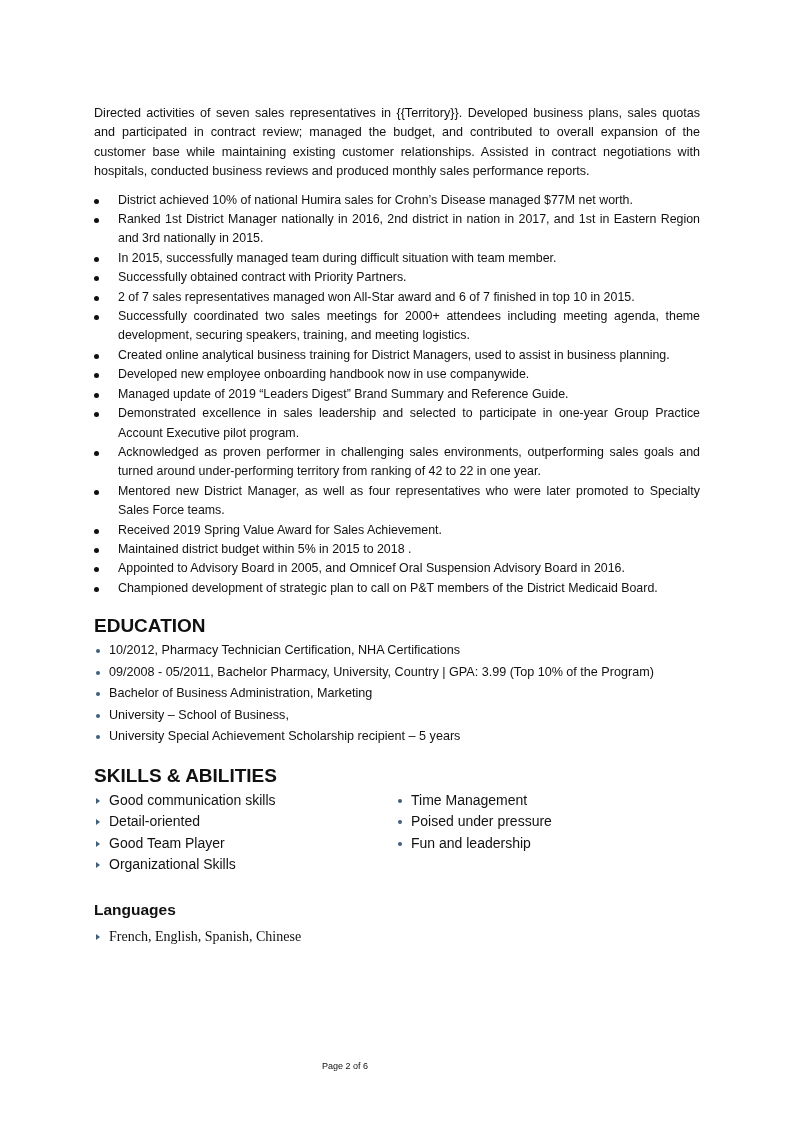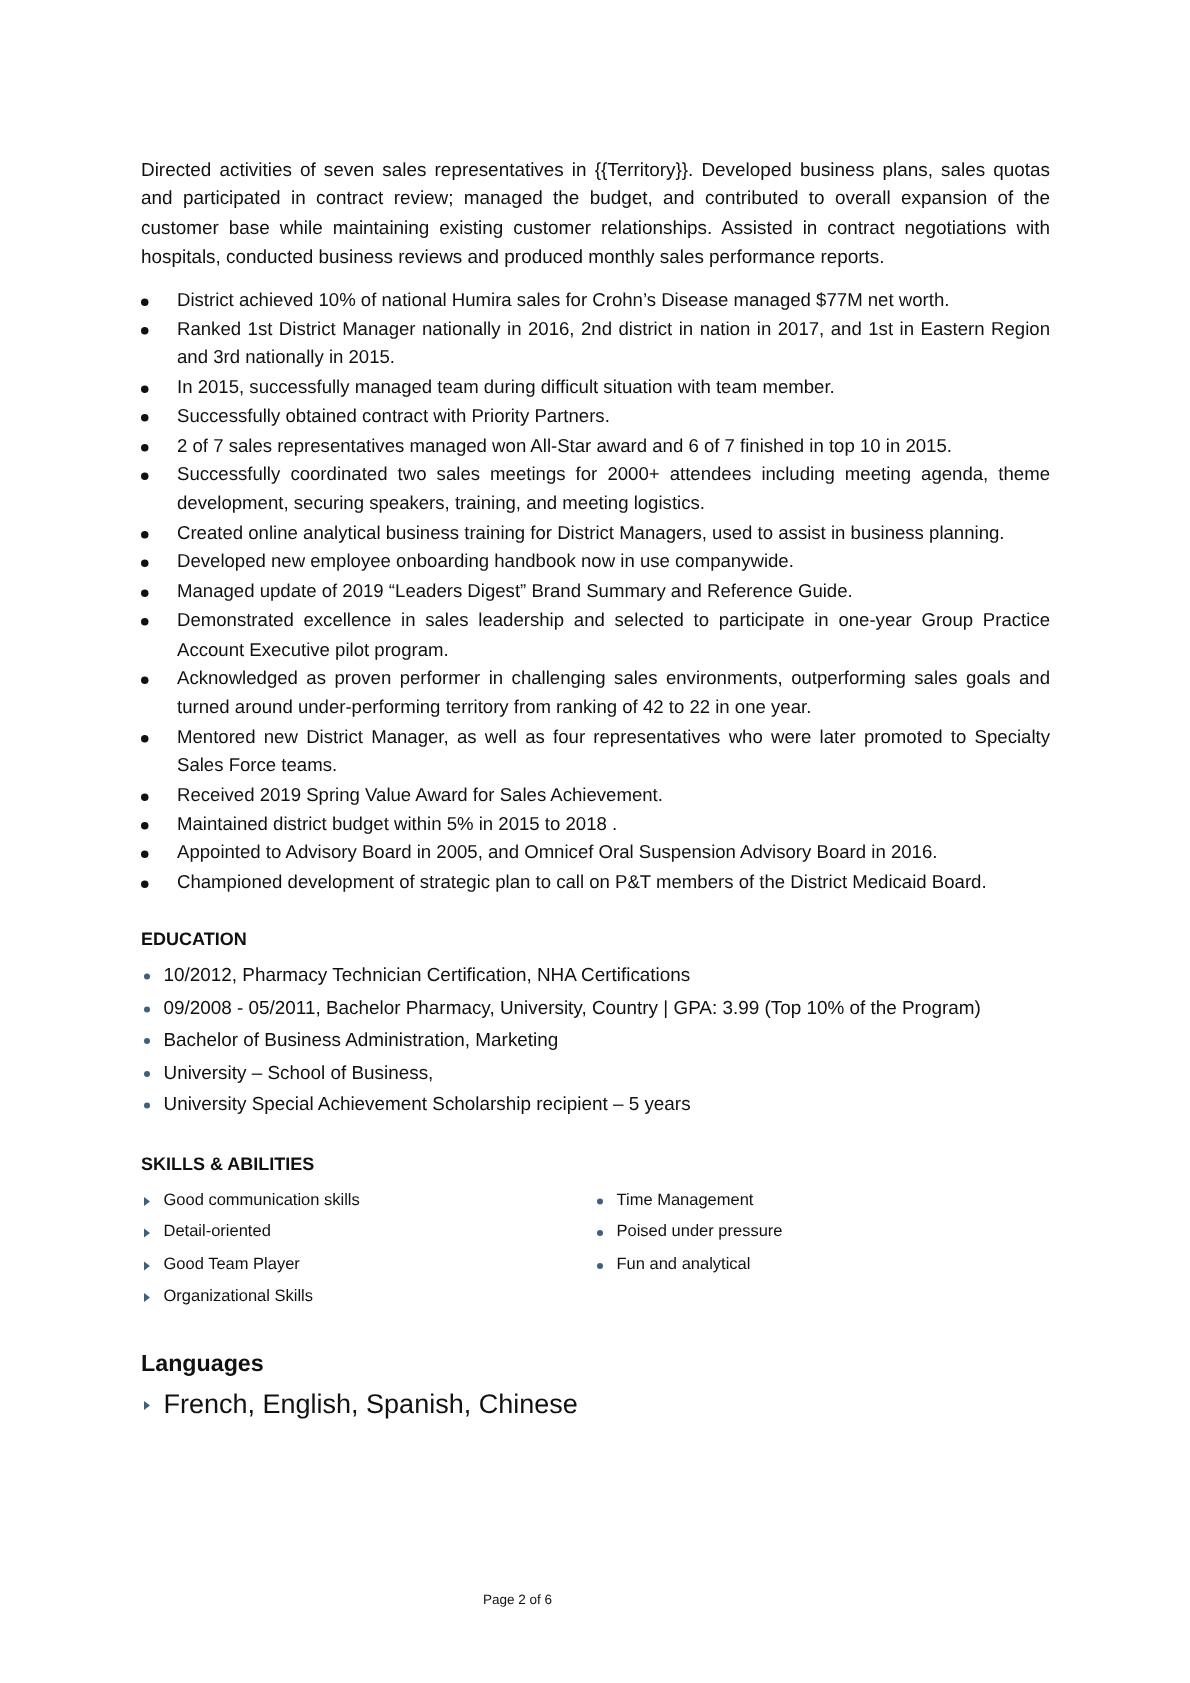--- a/index.html
+++ b/index.html
@@ -50,21 +50,21 @@
       position: absolute;
       left: 0;
       top: 8px;
       width: 5px;
       height: 5px;
       border-radius: 50%;
       background: #111;
     }
     .section-heading {
       font-weight: bold;
-      font-size: 12px;
+      font-size: 19px;
       line-height: 22px;
       margin-top: 17px;
       color: #111;
     }
     ul.edu {
       list-style: none;
       margin: 3px 0 0 0;
       padding: 0;
     }
     ul.edu li {
@@ -88,21 +88,21 @@
     }
     .skills-col {
       list-style: none;
       margin: 0;
       padding: 0;
     }
     .skills-col.left { width: 302px; }
     .skills-col li {
       position: relative;
       padding-left: 15px;
-      font-size: 11px;
+      font-size: 14px;
       line-height: 21.5px;
     }
     .tri {
       position: absolute;
       left: 2px;
       top: 8px;
       width: 0;
       height: 0;
       border-top: 3px solid transparent;
       border-bottom: 3px solid transparent;
@@ -124,22 +124,23 @@
       margin-top: 24px;
     }
     ul.lang {
       list-style: none;
       margin: 6px 0 0 0;
       padding: 0;
     }
     ul.lang li {
       position: relative;
       padding-left: 15px;
-      font-size: 18px;
+      font-size: 14px;
       line-height: 21px;
+      font-family: Liberation Serif, serif;
     }
     .footer {
       position: absolute;
       top: 1061px;
       left: 0;
       width: 690px;
       text-align: center;
       font-size: 9px;
       color: #111;
     }
@@ -187,21 +188,21 @@
     <div class="skills-grid">
       <ul class="skills-col left">
         <li><span class="tri"></span><span>Good communication skills</span></li>
         <li><span class="tri"></span><span>Detail-oriented</span></li>
         <li><span class="tri"></span><span>Good Team Player</span></li>
         <li><span class="tri"></span><span>Organizational Skills</span></li>
       </ul>
       <ul class="skills-col right">
         <li><span class="circ"></span><span>Time Management</span></li>
         <li><span class="circ"></span><span>Poised under pressure</span></li>
-        <li><span class="circ"></span><span>Fun and analytical</span></li>
+        <li><span class="circ"></span><span>Fun and leadership</span></li>
       </ul>
     </div>
   </section>
 
   <section>
     <div class="sub-heading">Languages</div>
     <ul class="lang">
       <li><span class="tri"></span><span>French, English, Spanish, Chinese</span></li>
     </ul>
   </section>

